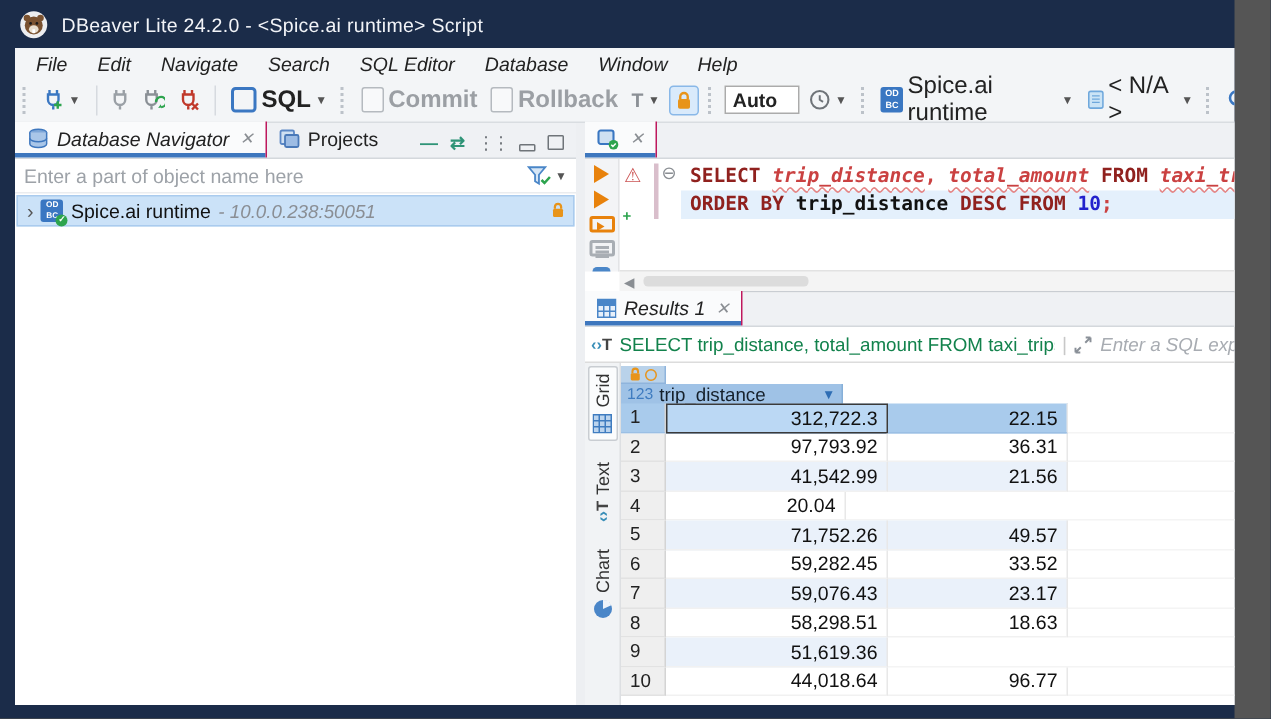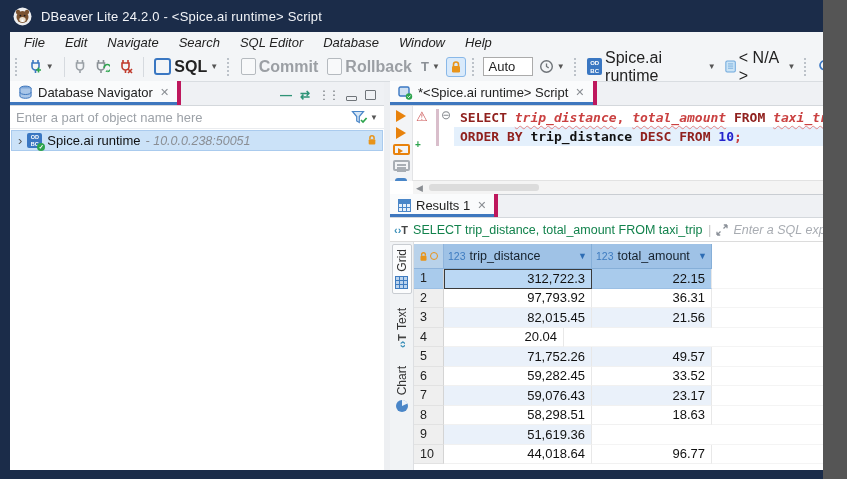--- a/index.html
+++ b/index.html
@@ -15,32 +15,32 @@
   
   .toolbar{position:absolute;left:10px;top:52px;width:837px;height:30px;background:#F3F5F7;border-bottom:1px solid #D9DDE1;box-sizing:border-box;display:flex;align-items:center;gap:3px;padding-left:2px;}
   .tb-handle{width:3px;height:18px;border-left:2px dotted #BCC2C9;margin:0 3px;}
   .tb-sep{width:1px;height:20px;background:#D6DADF;margin:0 4px;}
   .tb-btn{display:flex;align-items:center;gap:3px;padding:2px 3px;border-radius:3px;}
   .tb-caret{font-size:8px;color:#555;}
   .tb-label{font-size:16px;color:#222;}
   .tb-label.dim{color:#9B9FA4;font-weight:bold;}
   .sqlbox{width:13px;height:13px;border:2px solid #3A77C2;border-radius:3px;}
   .lockbtn{background:#D9EAFB;border:1px solid #89B8E8;border-radius:3px;padding:2px 3px;}
-  .autocombo{width:56px;height:19px;background:#fff;border:1px solid #ABABAB;display:flex;align-items:center;padding-left:5px;box-sizing:border-box;font-size:13px;color:#222;}
+  .autocombo{width:56px;height:19px;background:#fff;border:1px solid #ABABAB;display:flex;align-items:center;padding-left:5px;box-sizing:border-box;font-size:13px;color:#222;font-weight:bold;}
   .odbc{width:17px;height:17px;background:#3A77C2;border-radius:2px;color:#fff;font-size:6px;font-weight:bold;line-height:8px;text-align:center;padding-top:1px;box-sizing:border-box;}
   .doc-icon{width:13px;height:15px;border:1.5px solid #B5BABF;border-radius:2px;background:#F8F9FA;}
   .trans-icon{font-size:13px;font-weight:bold;color:#8B9096;}
   
   .navigator{position:absolute;left:10px;top:82px;width:374px;height:388px;background:#fff;}
   .divider{position:absolute;left:384px;top:82px;width:6px;height:388px;background:#EDEFF2;}
   .rightpane{position:absolute;left:390px;top:82px;width:457px;height:388px;background:#fff;}
   
   .tabbar{height:24px;background:#EFF1F4;border-bottom:1px solid #D4D8DC;display:flex;align-items:flex-end;box-sizing:border-box;}
   .etab{display:flex;align-items:center;gap:5px;padding:3px 8px 4px 8px;height:24px;box-sizing:border-box;color:#222;}
-  .etab.active{background:#FAFBFC;box-shadow:inset 0 -3px 0 #3E77BE;border-right:4px solid #be185d;}
+  .etab.active{background:#FAFBFC;box-shadow:inset 0 -3px 0 #3E77BE;border-right:1px solid #be185d;font-style:italic;}
   .tab-close{color:#8A8E93;font-size:11px;margin-left:2px;}
   .nav-minis{margin-left:auto;display:flex;align-items:center;gap:8px;padding:0 8px 4px 0;}
   .mini{font-size:12px;color:#6F7479;line-height:12px;}
   .mini.green{color:#2F9477;font-weight:bold;}
   .box-min{width:9px;height:3px;border:1px solid #6F7479;border-radius:1px;margin-top:6px;}
   .box-max{width:9px;height:8px;border:1px solid #6F7479;border-radius:1px;}
   
   .filterrow{height:22px;border-bottom:1px solid #EAECEF;display:flex;align-items:center;}
   .filterrow input{flex:1;border:0;outline:0;height:20px;padding-left:6px;font-size:13px;font-family:"Liberation Sans",sans-serif;color:#333;}
   .filterrow input::placeholder{color:#9DA2A8;}
@@ -84,21 +84,21 @@
   .sqlT b{color:#444;}
   .qtext{color:#12824C;font-size:12.5px;white-space:nowrap;overflow:hidden;max-width:290px;}
   .qsep{color:#C8C8C8;}
   .qexp-ph{color:#A8ACB2;font-style:italic;white-space:nowrap;overflow:hidden;flex:1;font-size:12.5px;}
   .r-grid{position:absolute;left:0;top:47px;right:0;bottom:0;}
   .vtabs{position:absolute;left:0;top:0;bottom:0;width:24px;background:#F1F3F5;border-right:1px solid #DDDFE2;display:flex;flex-direction:column;align-items:center;gap:10px;padding-top:2px;box-sizing:border-box;}
   .vtab{display:flex;flex-direction:column;align-items:center;gap:4px;padding:4px 2px;border-radius:2px;}
   .vtab.active{background:#FBFCFD;border:1px solid #C9CDD2;}
   .vtab .vlabel{writing-mode:vertical-rl;transform:rotate(180deg);font-size:12px;color:#333;}
   .gridwrap{position:absolute;left:24px;top:2px;right:0;bottom:0;overflow:hidden;}
-  .ghead{display:flex;height:25px;}
+  .ghead{display:flex;height:25px;flex-direction:column;}
   .gcorner{width:30px;box-sizing:border-box;background:#B9D2EA;border-right:1px solid #8FB4DC;border-bottom:1px solid #8FB4DC;display:flex;align-items:center;justify-content:center;gap:2px;}
   .ring{width:8px;height:8px;border:1.6px solid #E8941A;border-radius:50%;box-sizing:border-box;}
   .gth{box-sizing:border-box;background:#9FC2E6;border-right:1px solid #86AFD8;border-bottom:1px solid #86AFD8;display:flex;align-items:center;padding:0 4px;gap:4px;}
   .gth .t123{color:#3F7CC0;font-size:10.5px;}
   .gth .cname{font-size:12.5px;color:#15202B;}
   .gth .sort{margin-left:auto;color:#2E6DB4;font-size:9px;}
   .w1{width:148px;}.w2{width:120px;}
   .grow{display:flex;height:19.5px;box-sizing:border-box;}
   .rn{width:30px;box-sizing:border-box;background:#EFEFEF;border-right:1px solid #D4D4D4;border-bottom:1px solid #E2E2E2;padding-left:6px;font-size:12.5px;color:#222;display:flex;align-items:center;}
   .gc{box-sizing:border-box;border-right:1px solid #E8E8E8;border-bottom:1px solid #F1F1F1;display:flex;align-items:center;justify-content:flex-end;padding-right:6px;font-size:13px;color:#111;}
@@ -234,20 +234,27 @@
     <div class="tabbar">
       <span class="etab active">
         <svg width="15" height="15" viewBox="0 0 15 15">
           <ellipse cx="7.5" cy="3.4" rx="5.6" ry="2.3" fill="#7EA7D8" stroke="#3E77BE" stroke-width="1"></ellipse>
           <path d="M1.9 3.4v7.6c0 1.3 2.5 2.3 5.6 2.3s5.6-1 5.6-2.3V3.4" fill="#A9C6E8" stroke="#3E77BE" stroke-width="1"></path>
           <path d="M1.9 7.2c0 1.3 2.5 2.3 5.6 2.3s5.6-1 5.6-2.3" fill="none" stroke="#3E77BE" stroke-width="1"></path>
         </svg>
         <span>Database Navigator</span>
         <span class="tab-close">✕</span>
       </span>
+      <span class="etab">
+        <svg width="14" height="13" viewBox="0 0 14 13">
+          <rect x="1" y="1" width="9" height="9" rx="1" fill="#CFE0F2" stroke="#5B87C5" stroke-width="1.2"></rect>
+          <rect x="4" y="4" width="9" height="8" rx="1" fill="#9DBCE4" stroke="#4A79B8" stroke-width="1.2"></rect>
+        </svg>
+        <span>Projects</span>
+      </span>
       <span class="nav-minis">
         <span class="mini green">—</span>
         <span class="mini green">⇄</span>
         <span class="mini" style="letter-spacing:-2px">⋮⋮</span>
         <span class="box-min"></span>
         <span class="box-max"></span>
       </span>
     </div>
     <div class="filterrow">
       <input type="text" placeholder="Enter a part of object name here" style="">
@@ -278,21 +285,20 @@
   <div class="divider"></div>
 
   <div class="rightpane">
     <div class="tabbar">
       <span class="etab active">
         <svg width="15" height="14" viewBox="0 0 15 14">
           <rect x="1" y="1" width="10" height="9" rx="1.5" fill="#CFE0F2" stroke="#3A77C2" stroke-width="1.4"></rect>
           <circle cx="11" cy="10.5" r="3.2" fill="#2DA44E"></circle>
           <path d="M9.5 10.5l1.1 1.1 1.9-2" stroke="#fff" stroke-width="1" fill="none"></path>
         </svg>
-        <span>*&lt;Spice.ai runtime&gt; Script</span>
         <span class="tab-close">✕</span>
       </span>
     </div>
 
     <div class="ed-body">
       <div class="vtb">
         <span class="play"></span>
         <span class="play playplus">
             <span class="plus">+</span>
           </span>
@@ -391,21 +397,21 @@
                 <span class="gfill"></span>
               </div>
               <div class="grow">
                 <span class="rn">2</span>
                 <span class="gc w1">97,793.92</span>
                 <span class="gc w2">36.31</span>
                 <span class="gfill"></span>
               </div>
               <div class="grow stripe">
                 <span class="rn">3</span>
-                <span class="gc w1">82,015.45</span>
+                <span class="gc w1">41,542.99</span>
                 <span class="gc w2">21.56</span>
                 <span class="gfill"></span>
               </div>
               <div class="grow">
                 <span class="rn">4</span>
                 <span class="gc w2">20.04</span>
                 <span class="gfill"></span>
               </div>
               <div class="grow stripe">
                 <span class="rn">5</span>

